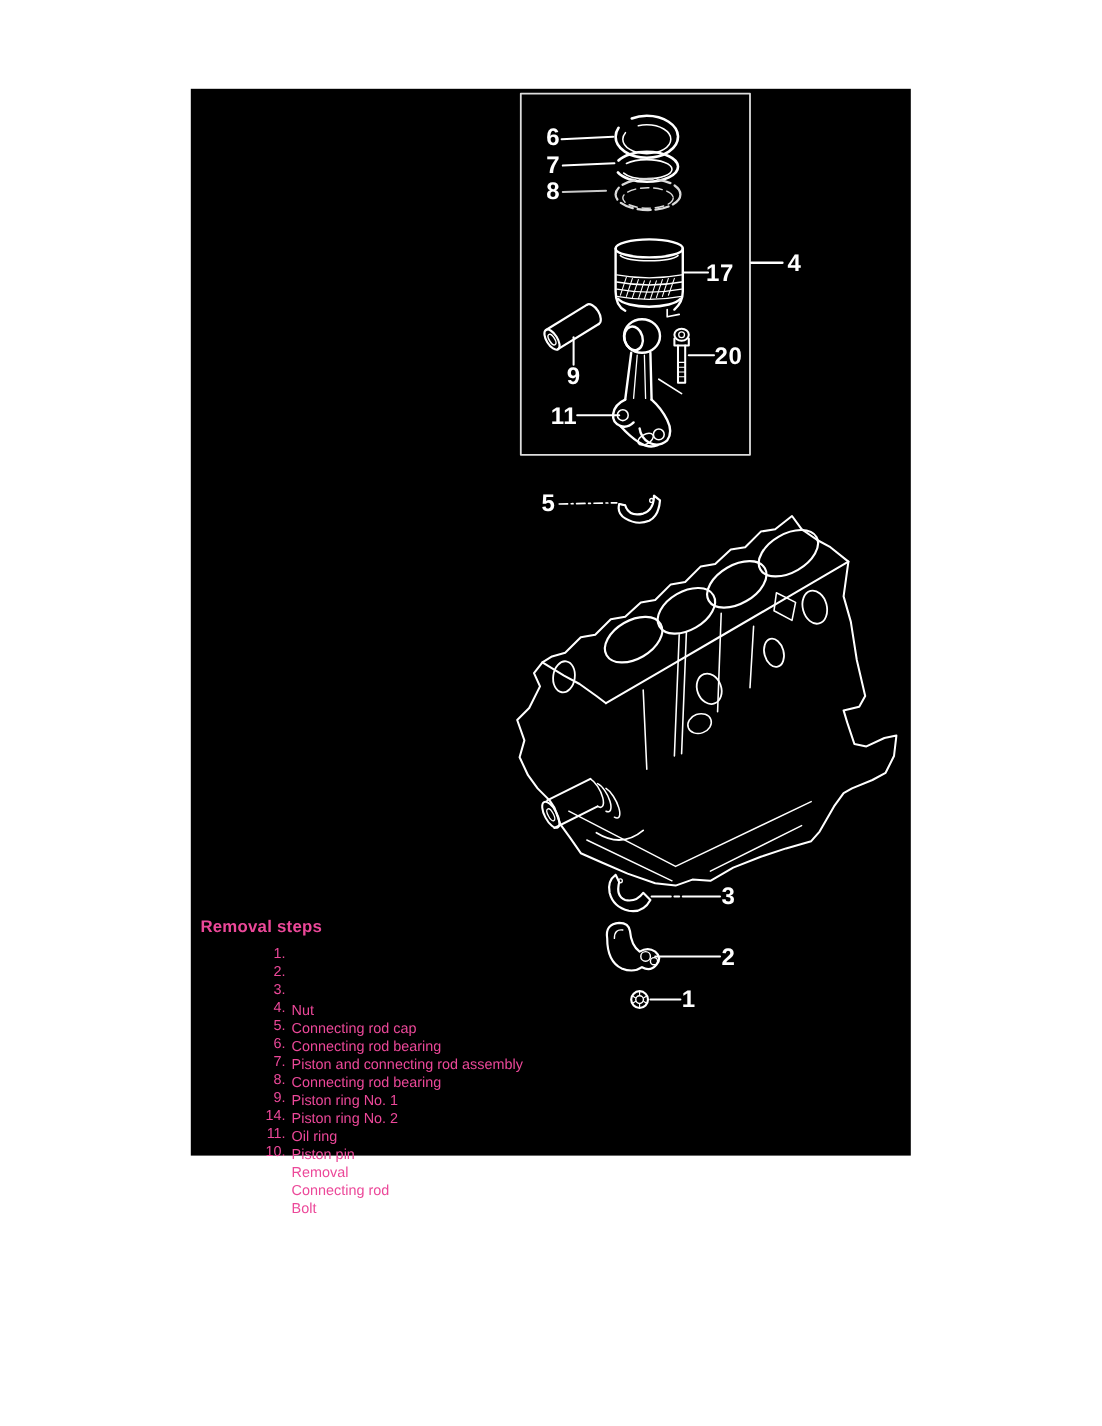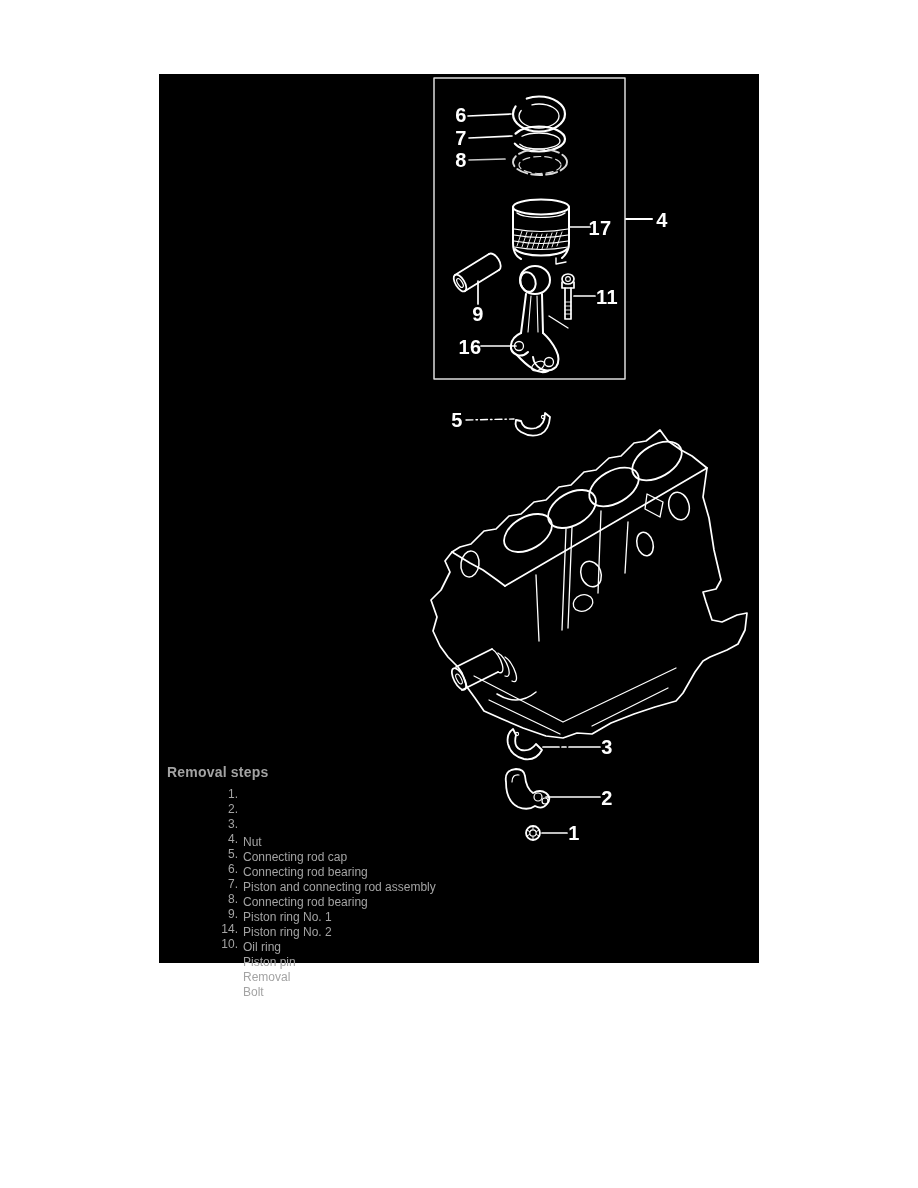--- a/index.html
+++ b/index.html
@@ -13,21 +13,21 @@
     position:absolute;left:159px;top:74px;width:600px;height:889px;
     background:#000000;
   }
   .figure-panel svg{position:absolute;left:0;top:0;width:600px;height:889px;display:block;}
   .callout{
     position:absolute;transform:translate(-50%,-50%);
     color:#ffffff;font-size:20px;font-weight:bold;line-height:1;
     letter-spacing:0.5px;white-space:nowrap;
   }
   .removal{
-    position:absolute;left:8px;top:690px;width:440px;color:#a3a3a3;
+    position:absolute;left:8px;top:690px;width:440px;color:#ec4899;
   }
   .removal-heading{
     font-size:14px;font-weight:bold;margin:0 0 7px 0;letter-spacing:0.2px;
   }
   .removal-list{list-style:none;margin:0;padding:0;}
   .removal-list li{
     display:flex;height:15px;line-height:15px;font-size:12px;
   }
   .removal-list .num{
     margin-left:42px;width:29px;text-align:right;flex:0 0 auto;
@@ -168,22 +168,22 @@
       <path d="M546,797 L600,797"></path>
       <path d="M542,833 L567,833"></path>
     </g>
   </svg>
 
   <div class="callout" style="left:302px;top:41px">6</div>
   <div class="callout" style="left:302px;top:64px">7</div>
   <div class="callout" style="left:302px;top:86px">8</div>
   <div class="callout" style="left:441px;top:154px">17</div>
   <div class="callout" style="left:319px;top:240px">9</div>
-  <div class="callout" style="left:448px;top:223px">11</div>
-  <div class="callout" style="left:311px;top:273px">16</div>
+  <div class="callout" style="left:448px;top:223px">20</div>
+  <div class="callout" style="left:311px;top:273px">11</div>
   <div class="callout" style="left:503px;top:146px">4</div>
   <div class="callout" style="left:298px;top:346px">5</div>
   <div class="callout" style="left:448px;top:673px">3</div>
   <div class="callout" style="left:448px;top:724px">2</div>
   <div class="callout" style="left:415px;top:759px">1</div>
 
   <div class="removal">
     <div class="removal-heading">Removal steps</div>
     <ol class="removal-list">
       <li>
@@ -220,19 +220,23 @@
         </li>
       <li>
           <span class="num">9.</span>
           <span class="lbl">Piston pin</span>
         </li>
       <li>
           <span class="num">14.</span>
           <span class="lbl">Removal</span>
         </li>
       <li>
+          <span class="num">11.</span>
+          <span class="lbl">Connecting rod</span>
+        </li>
+      <li>
           <span class="num">10.</span>
           <span class="lbl">Bolt</span>
         </li>
     </ol>
   </div>
 
 </div>
 
 </body></html>

